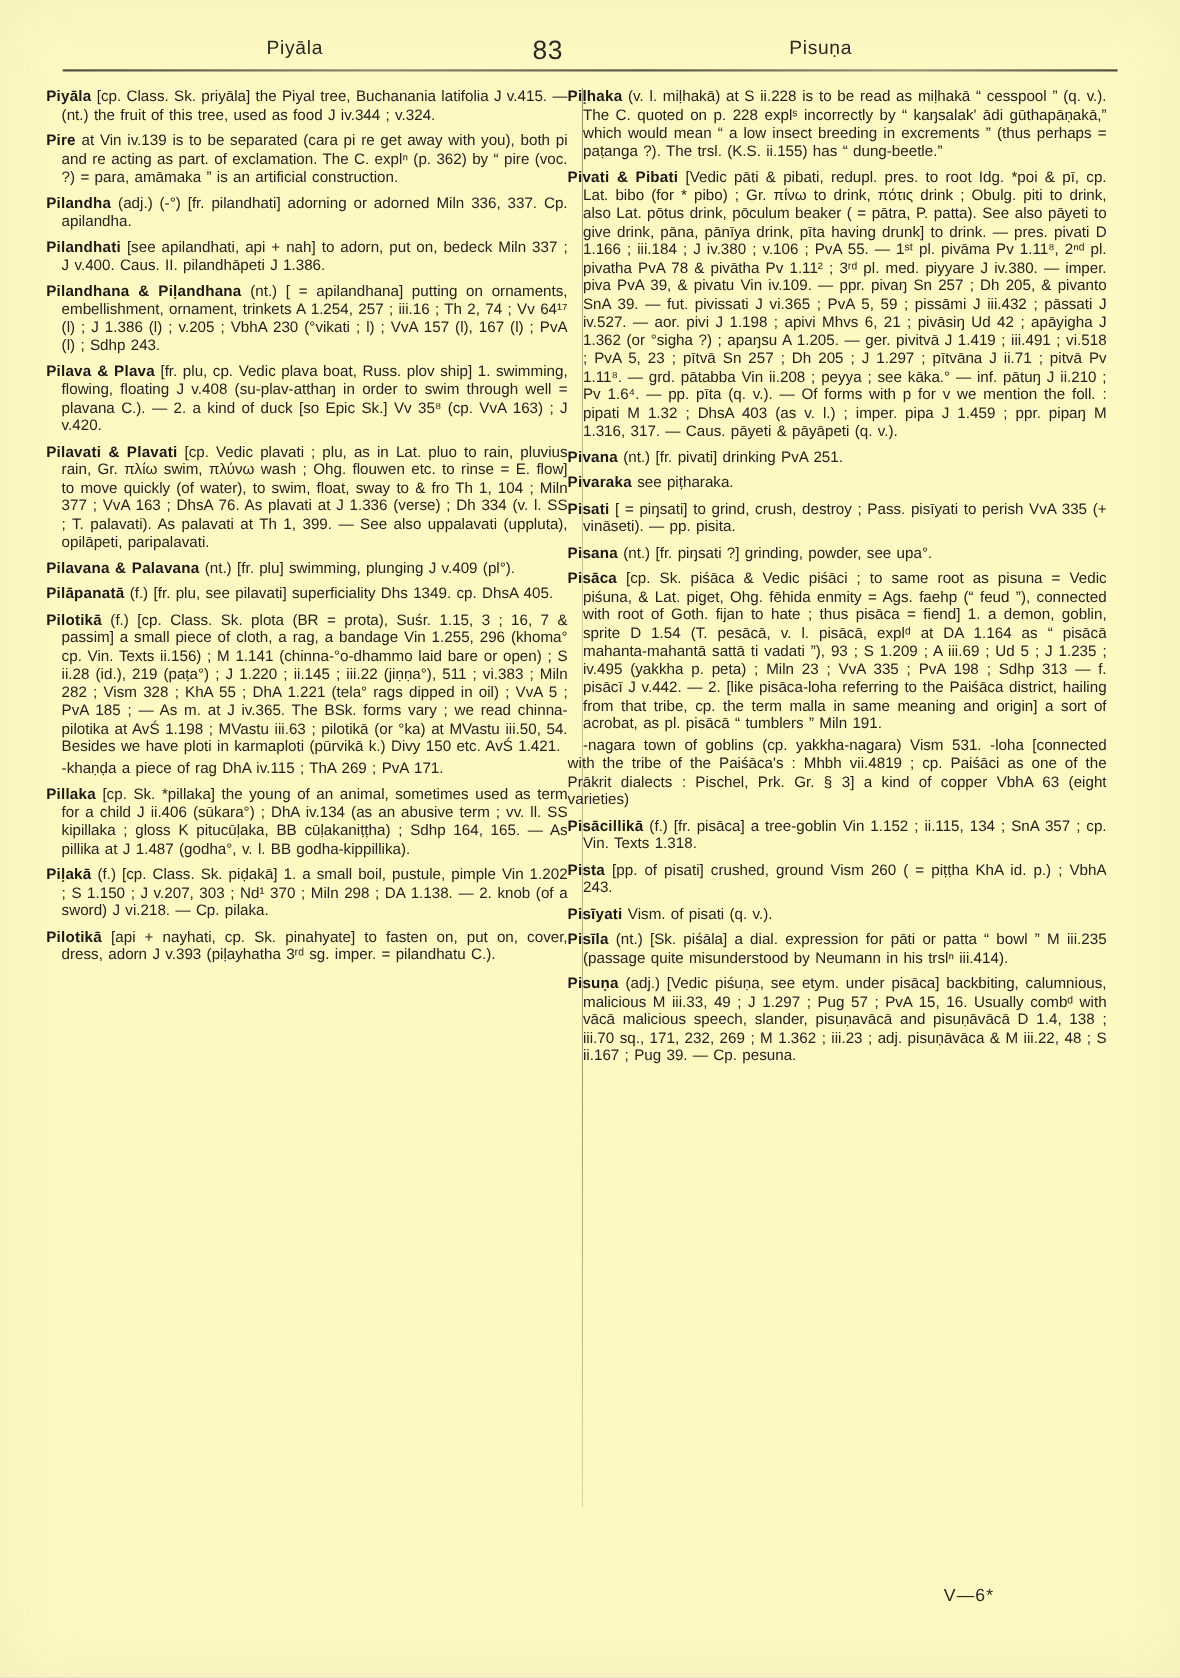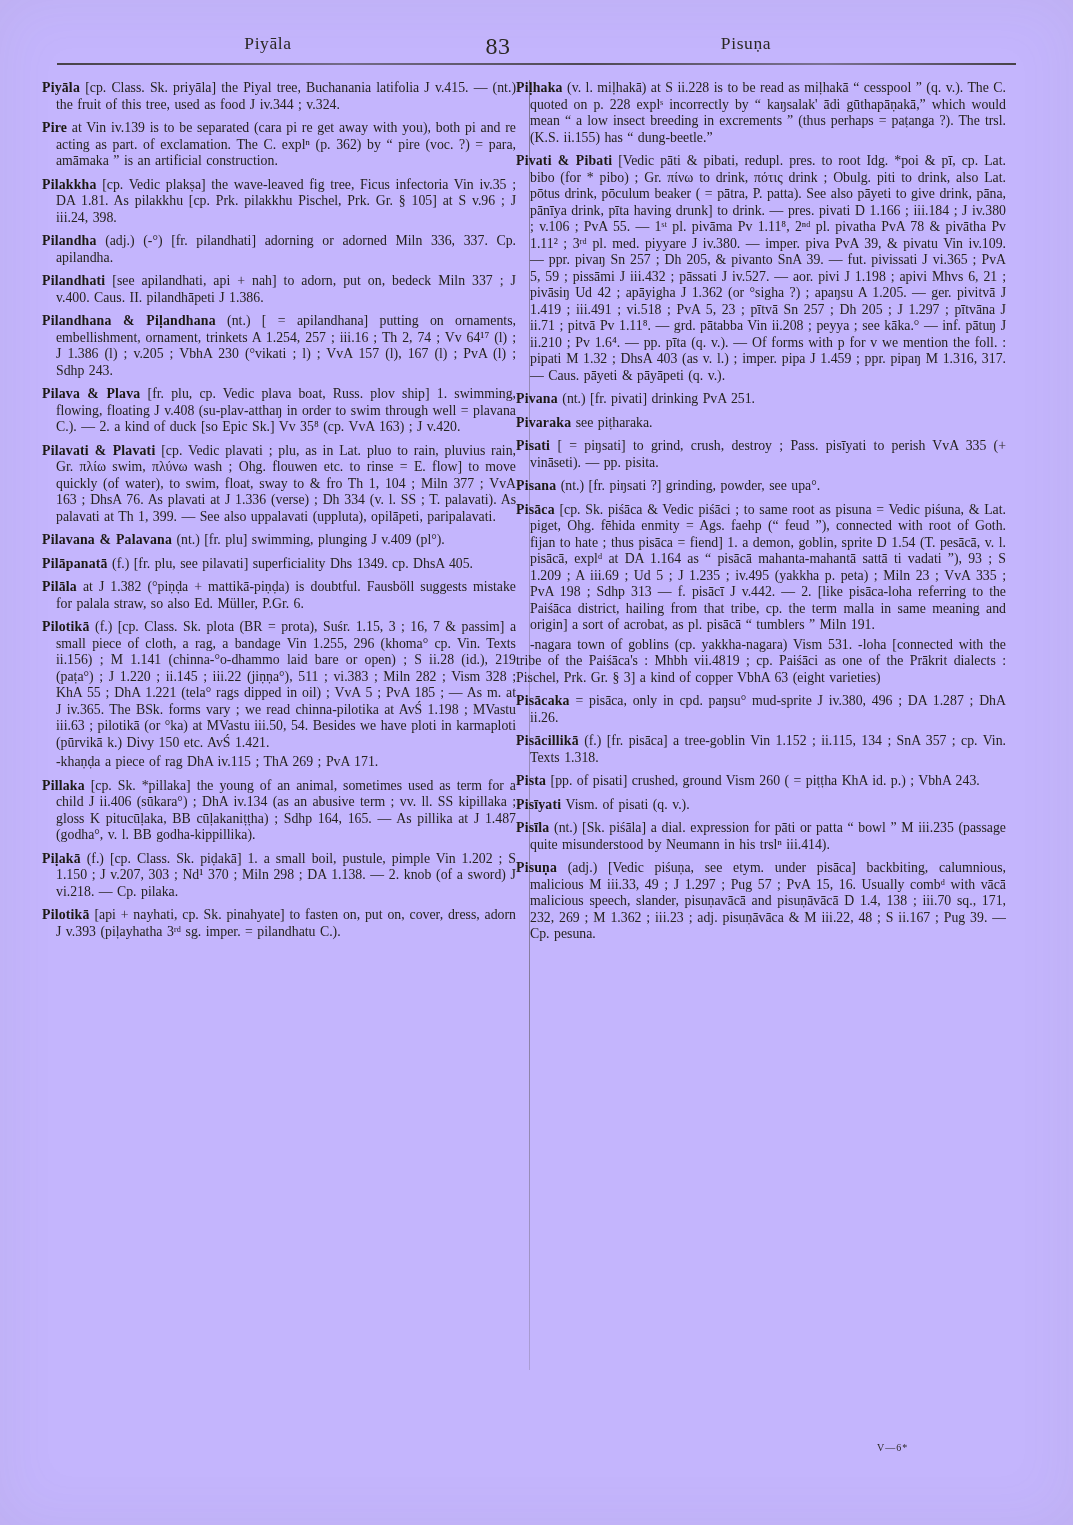--- a/index.html
+++ b/index.html
@@ -1,22 +1,22 @@
 <!DOCTYPE html>
 <html><head>
 <meta charset="utf-8">
 <style>
   html,body{margin:0;padding:0;background:#d8d5cd;}
   .page{
     position:relative;
     width:1073px;height:1525px;
     margin:0 auto;
-    background:#c4b5fd;
+    background:#fef9c3;
     color:#26231f;
-    font-family:Liberation Serif, serif;
+    font-family:Liberation Sans, sans-serif;
     overflow:hidden;
     box-shadow:inset 0 0 60px rgba(120,110,90,0.08);
   }
   .pagehead{position:absolute;top:33px;left:0;width:100%;height:26px;font-size:17.5px;letter-spacing:0.6px;color:#2b2824;}
   .ph-left{position:absolute;left:268px;transform:translateX(-50%);}
   .ph-num{position:absolute;left:498px;transform:translateX(-50%);font-size:24px;}
   .ph-right{position:absolute;left:746px;transform:translateX(-50%);}
   .rule{position:absolute;top:63px;left:57px;width:959px;height:2px;
     background:linear-gradient(90deg,rgba(50,46,40,.85),rgba(50,46,40,.55) 30%,rgba(50,46,40,.8) 55%,rgba(50,46,40,.5) 80%,rgba(50,46,40,.85));}
   .cols{position:absolute;top:80px;left:42px;width:989px;display:flex;}
@@ -27,21 +27,21 @@
     background:linear-gradient(180deg,rgba(70,65,58,.55),rgba(70,65,58,.25) 40%,rgba(70,65,58,.5) 70%,rgba(70,65,58,.2));}
   .entry{
     margin:0 0 7px 0;
     padding-left:14px;text-indent:-14px;
     font-size:13.8px;line-height:16.5px;
     text-align:justify;
     word-spacing:1px;
   }
   .entry .hw{font-weight:bold;color:#1c1914;letter-spacing:0.2px;}
   .entry.sub{padding-left:0;text-indent:14px;margin-top:-4px;}
-  .signature{position:absolute;left:877px;top:1442px;font-size:10px;letter-spacing:1px;color:#2b2824;}
+  .signature{position:absolute;left:858px;top:1442px;font-size:16px;letter-spacing:1px;color:#2b2824;}
 </style>
 </head>
 <body>
 
 <div class="page">
 
   <div class="pagehead">
     <span class="ph-left">Piyāla</span>
     <span class="ph-num">83</span>
     <span class="ph-right">Pisuṇa</span>
@@ -49,37 +49,35 @@
 
   <div class="rule"></div>
 
   <div class="cols">
     <div class="col col-left">
   <p class="entry"><b class="hw">Piyāla</b><span class="body"> [cp. Class. Sk. priyāla] the Piyal tree, Buchanania latifolia J v.415. — (nt.) the fruit of this tree, used as food J iv.344 ; v.324.</span></p>
 
   <p class="entry"><b class="hw">Pire</b><span class="body"> at Vin iv.139 is to be separated (cara pi re get away with you), both pi and re acting as part. of exclamation.  The C. explⁿ (p. 362) by “ pire (voc. ?) = para, amāmaka ” is an artificial construction.</span></p>
 
 
-  <p class="entry"><b class="hw">Pilakkha</b><span class="body"> [cp. Vedic plakṣa] the wave-leaved fig tree, Ficus infectoria Vin iv.35 ; DA 1.81.  As pilakkhu [cp. Prk. pilakkhu Pischel, Prk. Gr. § 105] at S v.96 ; J iii.24, 398.</span></p>
 
   <p class="entry"><b class="hw">Pilandha</b><span class="body"> (adj.) (-°) [fr. pilandhati] adorning or adorned Miln 336, 337.  Cp. apilandha.</span></p>
 
   <p class="entry"><b class="hw">Pilandhati</b><span class="body"> [see apilandhati, api + nah] to adorn, put on, bedeck Miln 337 ; J v.400.  Caus. II. pilandhāpeti J 1.386.</span></p>
 
   <p class="entry"><b class="hw">Pilandhana &amp; Piḷandhana</b><span class="body"> (nt.) [ = apilandhana] putting on ornaments, embellishment, ornament, trinkets A 1.254, 257 ; iii.16 ; Th 2, 74 ; Vv 64¹⁷ (l) ; J 1.386 (l) ; v.205 ; VbhA 230 (°vikati ; l) ; VvA 157 (l), 167 (l) ; PvA (l) ; Sdhp 243.</span></p>
 
   <p class="entry"><b class="hw">Pilava &amp; Plava</b><span class="body"> [fr. plu, cp. Vedic plava boat, Russ. plov ship] 1. swimming, flowing, floating J v.408 (su-plav-atthaŋ in order to swim through well = plavana C.). — 2. a kind of duck [so Epic Sk.] Vv 35⁸ (cp. VvA 163) ; J v.420.</span></p>
 
   <p class="entry"><b class="hw">Pilavati &amp; Plavati</b><span class="body"> [cp. Vedic plavati ; plu, as in Lat. pluo to rain, pluvius rain, Gr. πλίω swim, πλύνω wash ; Ohg. flouwen etc. to rinse = E. flow] to move quickly (of water), to swim, float, sway to &amp; fro Th 1, 104 ; Miln 377 ; VvA 163 ; DhsA 76.  As plavati at J 1.336 (verse) ; Dh 334 (v. l. SS ; T. palavati).  As palavati at Th 1, 399. — See also uppalavati (uppluta), opilāpeti, paripalavati.</span></p>
 
   <p class="entry"><b class="hw">Pilavana &amp; Palavana</b><span class="body"> (nt.) [fr. plu] swimming, plunging J v.409 (pl°).</span></p>
 
   <p class="entry"><b class="hw">Pilāpanatā</b><span class="body"> (f.) [fr. plu, see pilavati] superficiality Dhs 1349. cp. DhsA 405.</span></p>
 
-  <p class="entry"><b class="hw">Pilāla</b><span class="body"> at J 1.382 (°piṇḍa + mattikā-piṇḍa) is doubtful. Fausböll suggests mistake for palala straw, so also Ed. Müller, P.Gr. 6.</span></p>
 
   <p class="entry"><b class="hw">Pilotikā</b><span class="body"> (f.) [cp. Class. Sk. plota (BR = prota), Suśr. 1.15, 3 ; 16, 7 &amp; passim] a small piece of cloth, a rag, a bandage Vin 1.255, 296 (khoma° cp. Vin. Texts ii.156) ; M 1.141 (chinna-°o-dhammo laid bare or open) ; S ii.28 (id.), 219 (paṭa°) ; J 1.220 ; ii.145 ; iii.22 (jiṇṇa°), 511 ; vi.383 ; Miln 282 ; Vism 328 ; KhA 55 ; DhA 1.221 (tela° rags dipped in oil) ; VvA 5 ; PvA 185 ; — As m. at J iv.365. The BSk. forms vary ; we read chinna-pilotika at AvŚ 1.198 ; MVastu iii.63 ; pilotikā (or °ka) at MVastu iii.50, 54.  Besides we have ploti in karmaploti (pūrvikā k.) Divy 150 etc. AvŚ 1.421.</span></p>
 
   <p class="entry sub"><b class="hw"></b><span class="body">-khaṇḍa a piece of rag DhA iv.115 ; ThA 269 ; PvA 171.</span></p>
 
   <p class="entry"><b class="hw">Pillaka</b><span class="body"> [cp. Sk. *pillaka] the young of an animal, sometimes used as term for a child J ii.406 (sūkara°) ; DhA iv.134 (as an abusive term ; vv. ll. SS kipillaka ; gloss K pitucūḷaka, BB cūḷakaniṭṭha) ; Sdhp 164, 165. — As pillika at J 1.487 (godha°, v. l. BB godha-kippillika).</span></p>
 
   <p class="entry"><b class="hw">Piḷakā</b><span class="body"> (f.) [cp. Class. Sk. piḍakā] 1. a small boil, pustule, pimple Vin 1.202 ; S 1.150 ; J v.207, 303 ; Nd¹ 370 ; Miln 298 ; DA 1.138. — 2. knob (of a sword) J vi.218. — Cp. pilaka.</span></p>
 
   <p class="entry"><b class="hw">Pilotikā</b><span class="body"> [api + nayhati, cp. Sk. pinahyate] to fasten on, put on, cover, dress, adorn J v.393 (piḷayhatha 3ʳᵈ sg. imper. = pilandhatu C.).</span></p>
@@ -95,21 +93,20 @@
   <p class="entry"><b class="hw">Pivaraka</b><span class="body"> see piṭharaka.</span></p>
 
   <p class="entry"><b class="hw">Pisati</b><span class="body"> [ = piŋsati] to grind, crush, destroy ; Pass. pisīyati to perish VvA 335 (+ vināseti). — pp. pisita.</span></p>
 
   <p class="entry"><b class="hw">Pisana</b><span class="body"> (nt.) [fr. piŋsati ?] grinding, powder, see upa°.</span></p>
 
   <p class="entry"><b class="hw">Pisāca</b><span class="body"> [cp. Sk. piśāca &amp; Vedic piśāci ; to same root as pisuna = Vedic piśuna, &amp; Lat. piget, Ohg. fēhida enmity = Ags. faehp (“ feud ”), connected with root of Goth. fijan to hate ; thus pisāca = fiend] 1. a demon, goblin, sprite D 1.54 (T. pesācā, v. l. pisācā, explᵈ at DA 1.164 as “ pisācā mahanta-mahantā sattā ti vadati ”), 93 ; S 1.209 ; A iii.69 ; Ud 5 ; J 1.235 ; iv.495 (yakkha p. peta) ; Miln 23 ; VvA 335 ; PvA 198 ; Sdhp 313 — f. pisācī J v.442. — 2. [like pisāca-loha referring to the Paiśāca district, hailing from that tribe, cp. the term malla in same meaning and origin] a sort of acrobat, as pl. pisācā “ tumblers ” Miln 191.</span></p>
 
   <p class="entry sub"><b class="hw"></b><span class="body">-nagara town of goblins (cp. yakkha-nagara) Vism 531.  -loha [connected with the tribe of the Paiśāca's : Mhbh vii.4819 ; cp. Paiśāci as one of the Prākrit dialects : Pischel, Prk. Gr. § 3] a kind of copper VbhA 63 (eight varieties)</span></p>
 
-  <p class="entry"><b class="hw">Pisācaka</b><span class="body"> = pisāca, only in cpd. paŋsu° mud-sprite J iv.380, 496 ; DA 1.287 ; DhA ii.26.</span></p>
 
 
   <p class="entry"><b class="hw">Pisācillikā</b><span class="body"> (f.) [fr. pisāca] a tree-goblin Vin 1.152 ; ii.115, 134 ; SnA 357 ; cp. Vin. Texts 1.318.</span></p>
 
   <p class="entry"><b class="hw">Pista</b><span class="body"> [pp. of pisati] crushed, ground Vism 260 ( = piṭṭha KhA id. p.) ; VbhA 243.</span></p>
 
   <p class="entry"><b class="hw">Pisīyati</b><span class="body"> Vism. of pisati (q. v.).</span></p>
 
   <p class="entry"><b class="hw">Pisīla</b><span class="body"> (nt.) [Sk. piśāla] a dial. expression for pāti or patta “ bowl ” M iii.235 (passage quite misunderstood by Neumann in his trslⁿ iii.414).</span></p>
 

